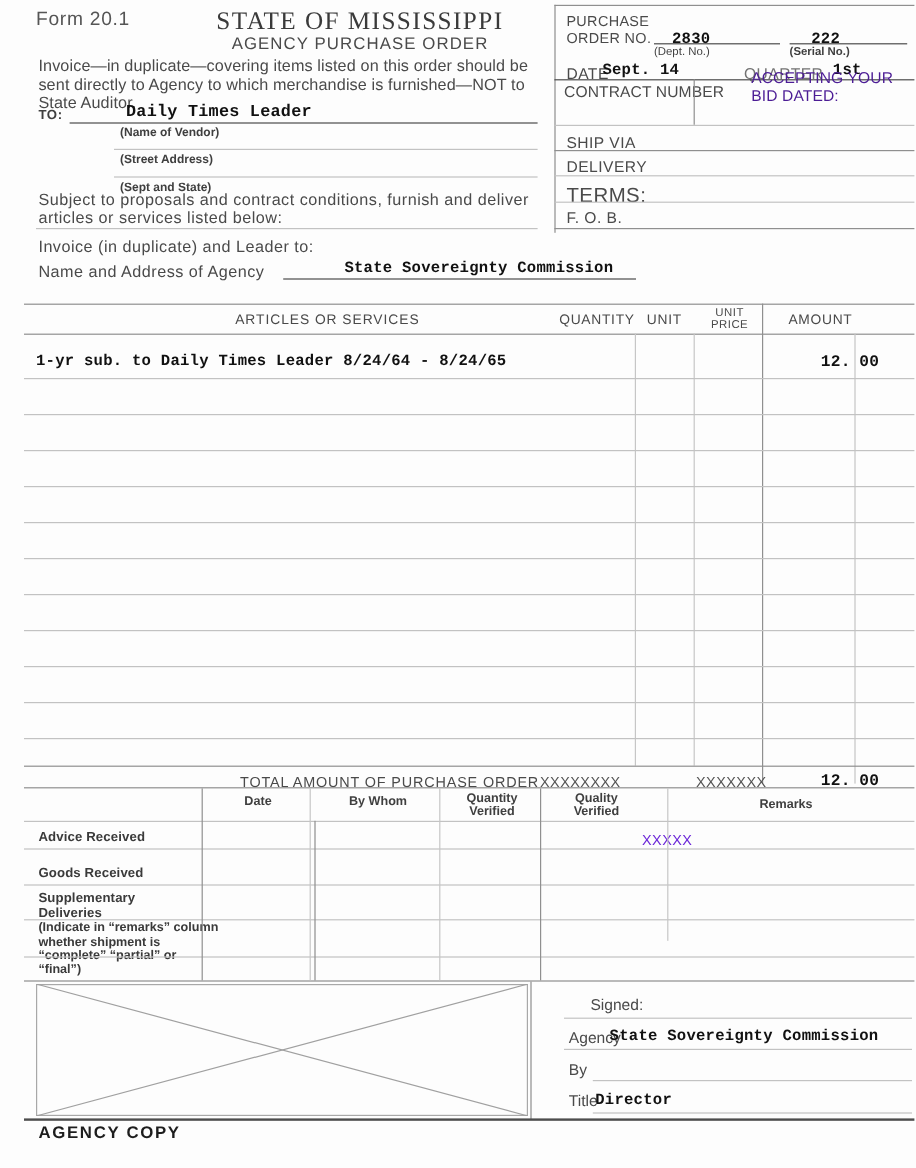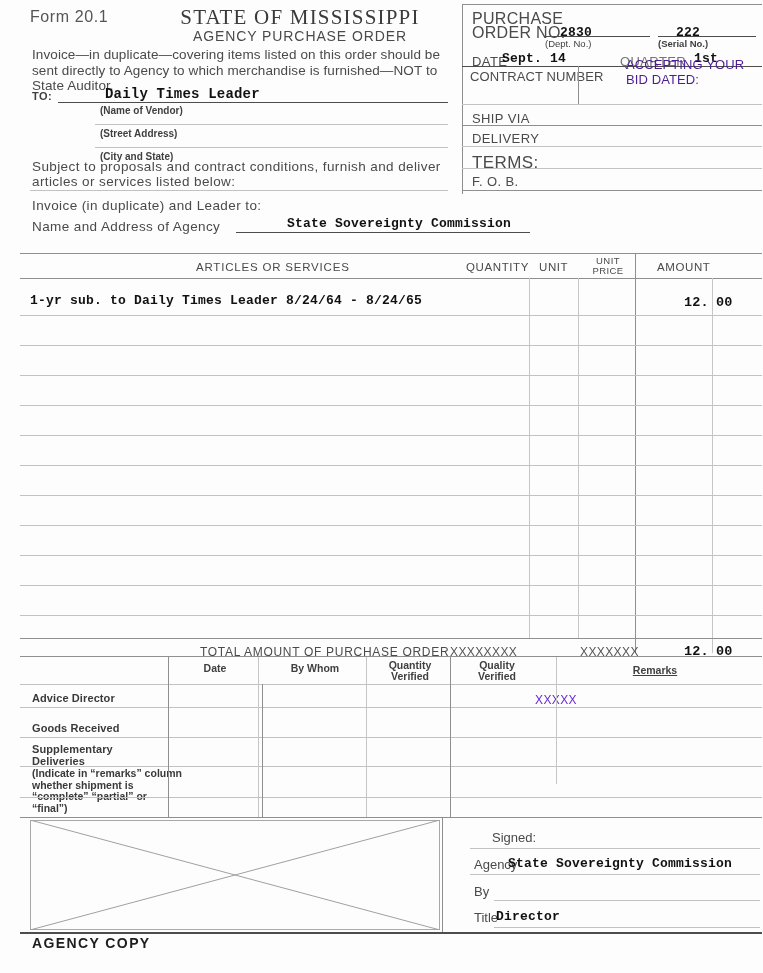--- a/index.html
+++ b/index.html
@@ -42,21 +42,21 @@
   #cap-vendor{left:100px;top:105px;font-size:10px;font-weight:bold;color:#3f3f3f;}
   #cap-street{left:100px;top:128px;font-size:10px;font-weight:bold;color:#3f3f3f;}
   #cap-city{left:100px;top:151px;font-size:10px;font-weight:bold;color:#3f3f3f;}
 
   #subject{left:32px;top:159px;width:420px;font-size:13.5px;line-height:15px;color:#4a4a4a;}
   #invoice-dup{left:32px;top:198px;font-size:13.5px;color:#4a4a4a;}
   #agency-label{left:32px;top:219px;font-size:13.5px;color:#4a4a4a;}
   #agency-name{left:287px;top:216px;font-size:13px;}
 
   
-  #po-label{left:472px;top:12px;font-size:16px;line-height:13.5px;color:#4a4a4a;letter-spacing:.3px;}
+  #po-label{left:472px;top:12px;font-size:12px;line-height:13.5px;color:#4a4a4a;letter-spacing:.3px;}
   #dept-no{left:560px;top:25px;font-size:13px;}
   #cap-dept{left:545px;top:38px;font-size:9.5px;font-weight:normal;color:#3f3f3f;}
   #serial-no{left:676px;top:25px;font-size:13px;}
   #cap-serial{left:658px;top:38px;font-size:9.5px;font-weight:bold;color:#3f3f3f;}
   #date-label{left:472px;top:54px;font-size:13px;color:#4a4a4a;}
   #date-val{left:502px;top:51px;font-size:13px;}
   #quarter-label{left:620px;top:54px;font-size:13px;color:#737373;}
   #quarter-val{left:694px;top:51px;font-size:13px;}
   #contract-label{left:470px;top:69px;font-size:13px;color:#4a4a4a;letter-spacing:.1px;}
   #bid-label{left:584px;top:57px;font-size:13px;color:#4c1d95;letter-spacing:.1px;margin-left:42px;}
@@ -110,21 +110,21 @@
 
   <div class="abs" id="to-label">TO:</div>
   <div class="abs typed" id="vendor-name">Daily Times Leader</div>
   <div class="rule dark" style="left:58px;top:102px;width:390px;"></div>
   <div class="abs" id="cap-vendor">(Name of Vendor)</div>
 
   <div class="rule faint" style="left:95px;top:124px;width:353px;"></div>
   <div class="abs" id="cap-street">(Street Address)</div>
 
   <div class="rule faint" style="left:95px;top:147px;width:353px;"></div>
-  <div class="abs" id="cap-city">(City and State)</div>
+  <div class="abs" id="cap-city">(Sept and State)</div>
 
   <div class="abs print" id="subject">Subject to proposals and contract conditions, furnish and deliver articles or services listed below:</div>
   <div class="rule faint" style="left:30px;top:190px;width:418px;"></div>
 
   <div class="abs print" id="invoice-dup">Invoice (in duplicate) and Leader to:</div>
   <div class="abs print" id="agency-label">Name and Address of Agency</div>
   <div class="abs typed" id="agency-name">State Sovereignty Commission</div>
   <div class="rule dark" style="left:236px;top:232px;width:294px;"></div>
 
   <div class="vrule" style="left:462px;top:4px;height:190px;"></div>
@@ -205,25 +205,25 @@
   <div class="vh" style="left:170px;top:663px;width:90px;">Date</div>
   <div class="vh" style="left:260px;top:663px;width:110px;">By Whom</div>
   <div class="vh" style="left:368px;top:660px;width:84px;">
     <div>Quantity</div>
     <div>Verified</div>
   </div>
   <div class="vh" style="left:455px;top:660px;width:84px;">
     <div>Quality</div>
     <div>Verified</div>
   </div>
-  <div class="vh" style="left:570px;top:665px;width:170px;text-decoration:underline;">Remarks</div>
+  <div class="vh" style="left:570px;top:665px;width:170px;">Remarks</div>
 
   <div class="rule faint" style="left:20px;top:684px;width:742px;"></div>
 
-  <div class="vlabel" style="left:32px;top:692px;">Advice Director</div>
+  <div class="vlabel" style="left:32px;top:692px;">Advice Received</div>
   <div class="rule faint" style="left:20px;top:707px;width:742px;"></div>
 
   <div class="vlabel" style="left:32px;top:722px;">Goods Received</div>
   <div class="rule faint" style="left:20px;top:737px;width:742px;"></div>
 
   <div class="vlabel" style="left:32px;top:743px;">Supplementary</div>
   <div class="vlabel" style="left:32px;top:755px;">Deliveries</div>
   <div class="rule faint" style="left:20px;top:766px;width:742px;"></div>
 
   <div class="abs" id="note-block">(Indicate in “remarks” column whether shipment is “complete” “partial” or “final”)</div>

